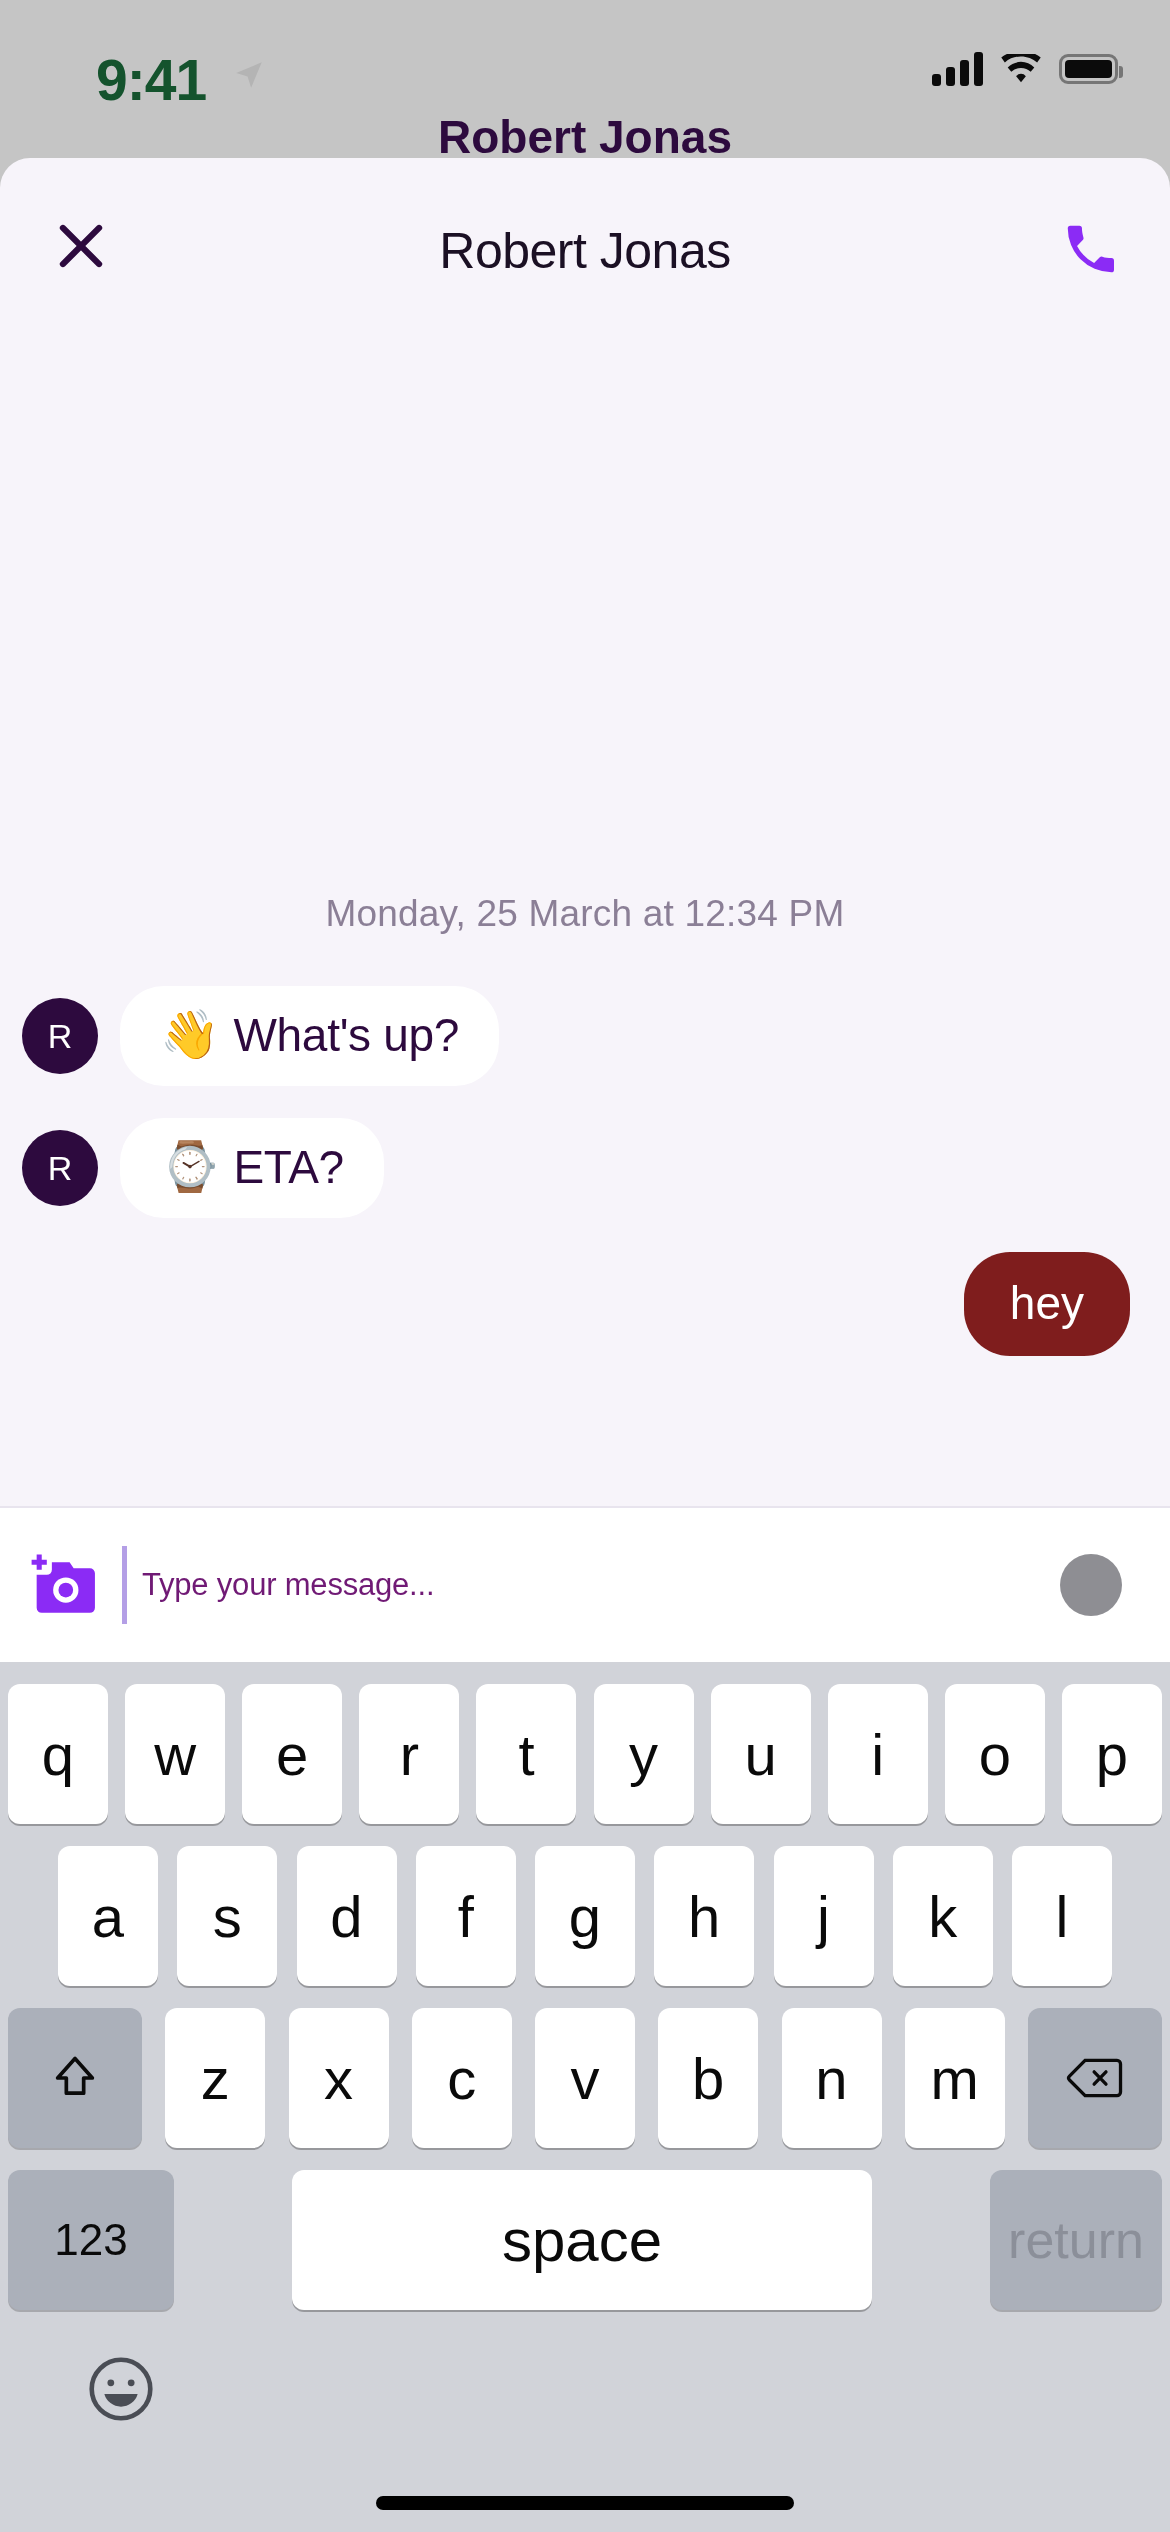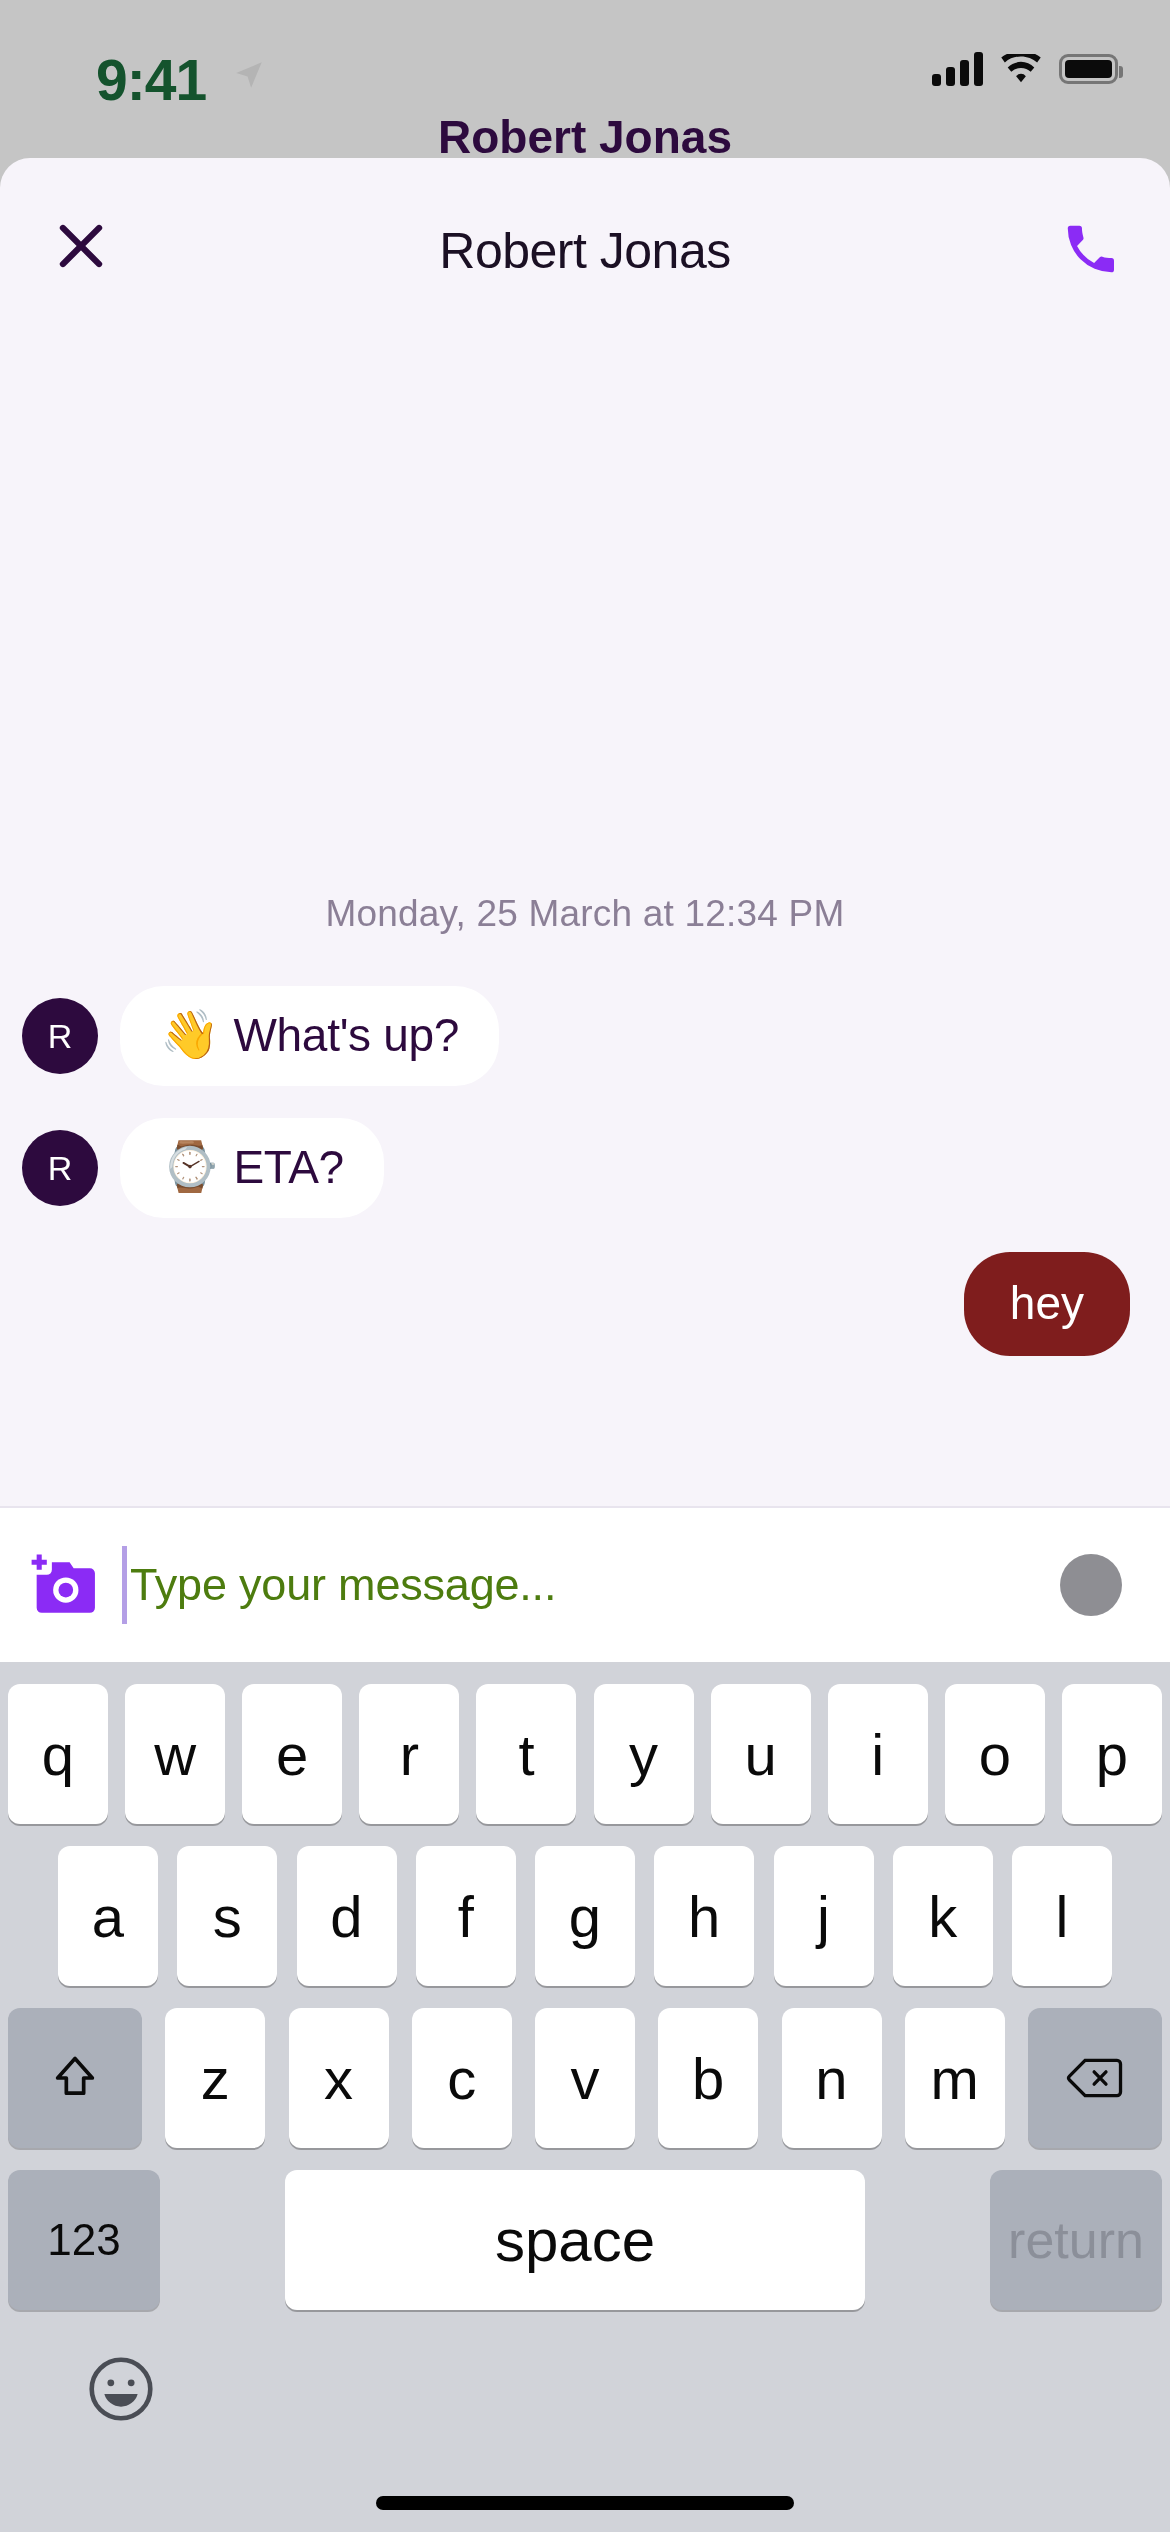--- a/index.html
+++ b/index.html
@@ -139,21 +139,21 @@
   .cam-icon { margin-left:24px; width:76px; height:68px; flex:0 0 auto; cursor:pointer; }
   .msg-input-wrap {
     position:relative; flex:1 1 auto; margin-left:22px; height:100%;
     display:flex; align-items:center;
   }
   .caret {
     position:absolute; left:0; top:38px;
     width:5px; height:78px; background:#b49fe6;
   }
   .msg-placeholder {
-    font-size:45px; color:#4d7c0f; padding-left:8px;
+    font-size:31px; color:#701a75; padding-left:20px;
     letter-spacing:-0.2px;
   }
   .send-circle {
     width:62px; height:62px; border-radius:50%;
     background:#8e8e93; margin-right:48px; flex:0 0 auto; cursor:pointer;
   }
 
   
   .keyboard {
     position:absolute; left:0; top:1662px;
@@ -178,21 +178,21 @@
     cursor:pointer;
   }
   .kb-row.r1 .key, .kb-row.r2 .key, .kb-row.r3 .key.letter {
     width:100px; height:140px;
   }
   .key.special {
     background:#abb0ba; box-shadow:0 2px 0 rgba(0,0,0,.2);
   }
   .key.shift { width:134px; height:140px; }
   .key.backspace { width:134px; height:140px; }
-  .key.numkey { width:152px; height:140px; font-size:44px; }
+  .key.numkey { width:166px; height:140px; font-size:44px; }
   .key.space { width:580px; height:140px; font-size:60px; }
   .key.return { width:172px; height:140px; font-size:52px; color:#8b8f99;text-align:right; }
 
   .emoji-key {
     position:absolute; left:84px; top:690px;
     width:74px; height:74px; cursor:pointer;
   }
 
   
   .home-indicator {

